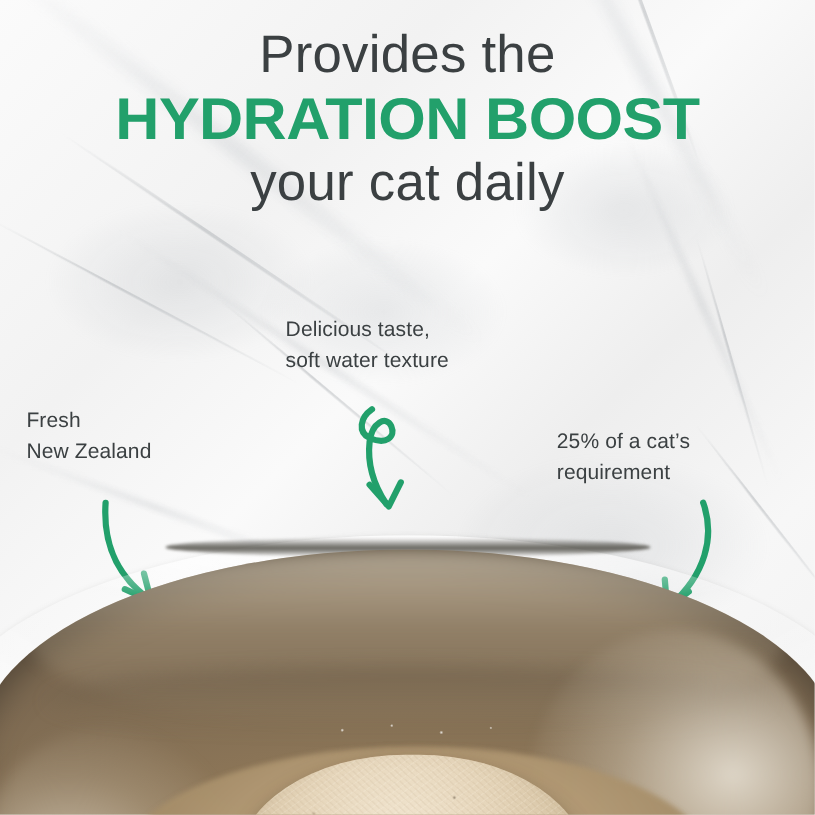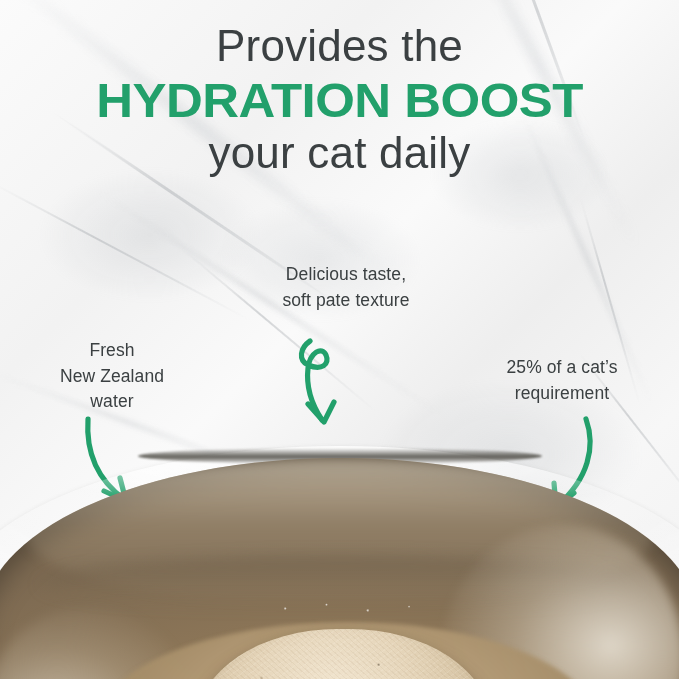--- a/index.html
+++ b/index.html
@@ -68,21 +68,20 @@
     letter-spacing: -0.5px;
     color: #22a06b;
     transform: scaleX(1.04);
     margin: 4px 0 6px 0;
   }
   .hl-line3 { margin-top: 6px; }
 
   
   .label {
     position: absolute;
-    text-align: center;
     color: #3b4042;
     font-size: 17.5px;
     font-weight: 400;
     line-height: 1.47;
     letter-spacing: 0.1px;
   }
   #label-left   { left: 22px;  top: 338px; width: 180px; }
   #label-center { left: 238px; top: 262px; width: 216px; }
   #label-right  { left: 464px; top: 315px; width: 196px; margin-top: 40px; }
 
@@ -286,26 +285,25 @@
 
   <div class="headline">
     <span class="hl-line1">Provides the</span>
     <span class="hl-line2">HYDRATION BOOST</span>
     <span class="hl-line3">your cat daily</span>
   </div>
 
   <div class="label" id="label-left">
     <div>Fresh</div>
     <div>New Zealand</div>
-    <div>water</div>
   </div>
 
   <div class="label" id="label-center">
     <div>Delicious taste,</div>
-    <div>soft pate texture</div>
+    <div>soft water texture</div>
   </div>
 
   <div class="label" id="label-right">
     <div>25% of a cat’s</div>
     <div>requirement</div>
   </div>
 
   <svg class="arrow-svg" id="arrow-left" width="70" height="100" viewBox="0 0 70 100">
     <path class="arrow-path" d="M 4 4 C 2 34, 10 62, 40 84"></path>
     <path class="arrow-path" d="M 20 76 L 42 86 L 36 63"></path>

